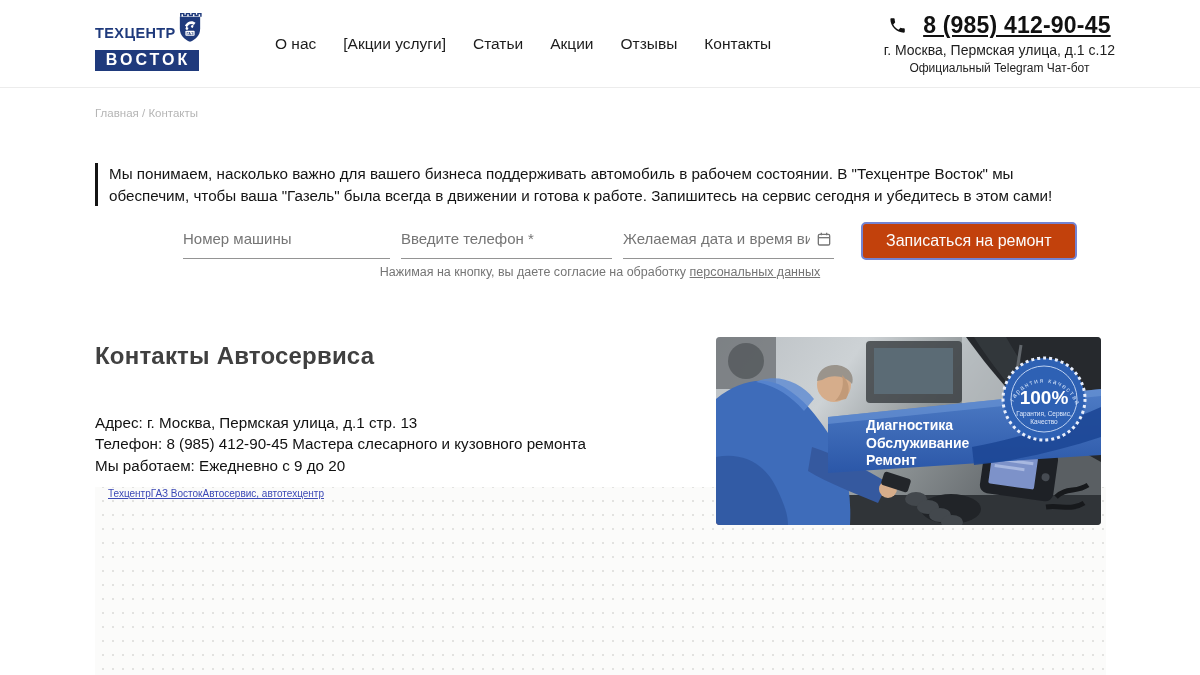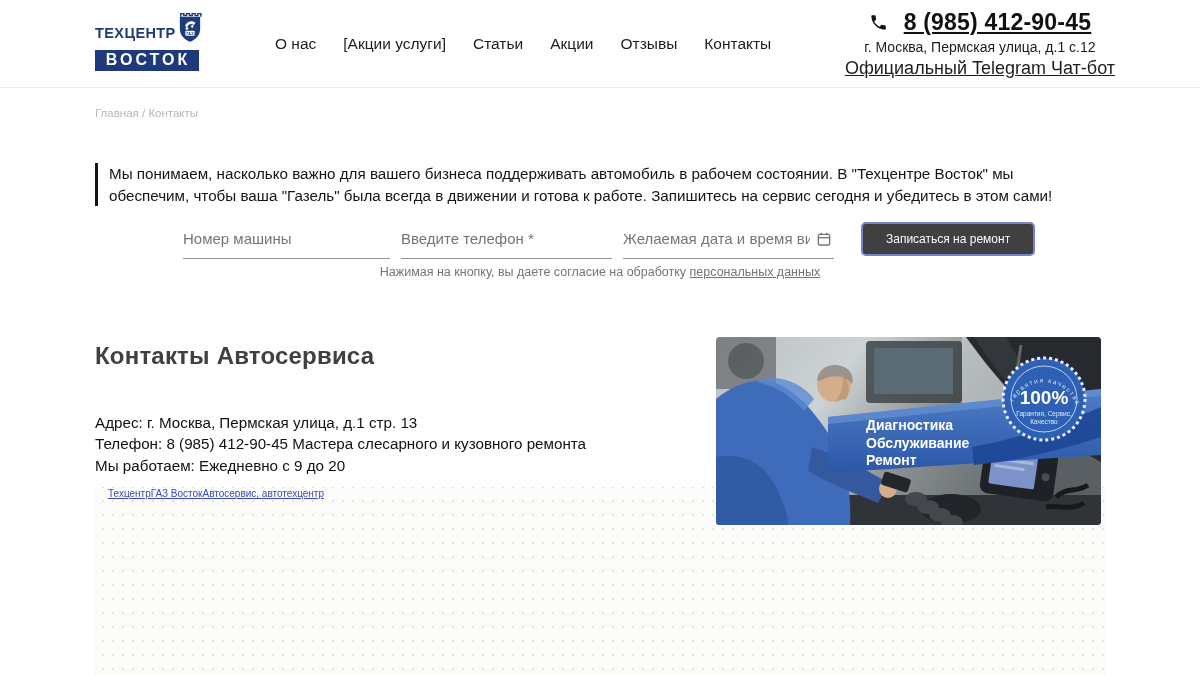--- a/index.html
+++ b/index.html
@@ -20,44 +20,44 @@
                 letter-spacing:3px; padding:1px 3px 2px 5px; margin-top:1px;
                 text-align:center; width:104px; }
   .nav { display:flex; gap:27px; margin-left:68px; font-size:15.5px; color:#1c1c1c; }
   .nav a { color:#1c1c1c; text-decoration:none; white-space:nowrap; }
   .header-right { margin-left:auto; display:flex; flex-direction:column;
                   align-items:center; gap:3px; }
   .phone-row { display:flex; align-items:center; gap:16px; }
   .phone-number { font-size:23px; font-weight:bold; color:#111;
                   text-decoration:underline; letter-spacing:.2px; }
   .header-address { font-size:14px; color:#1d1d1d; }
-  .telegram-link { font-size:18px; color:#1d1d1d; text-decoration:underline; }
+  .telegram-link { font-size:12px; color:#1d1d1d; }
 
   
   .breadcrumb { position:absolute; left:95px; top:107px; font-size:11.5px; color:#b5b5b5; }
   .breadcrumb a { color:#b5b5b5; text-decoration:none; }
 
   
   .intro { position:absolute; left:95px; top:163px; width:978px;
            border-left:3px solid #141414; padding-left:11px;
            font-size:15.2px; line-height:21.5px; color:#141414; }
 
   
   .form-row { position:absolute; left:183px; top:224px; display:flex; align-items:flex-start; }
   .field { margin-right:11px; position:relative; }
   .field input { width:100%; border:none; border-bottom:1px solid #949494;
                  padding:6px 0 11px; font-size:15px; color:#333;
                  background:transparent; outline:none; font-family:inherit; }
   .field input::placeholder { color:#757575; opacity:1; }
   .f1 { width:207px; } .f2 { width:211px; } .f3 { width:211px; }
   .f3 input { padding-right:24px; }
   .cal-icon { position:absolute; right:2px; top:7px; cursor:pointer; }
-  .submit-btn { margin-left:16px; margin-top:-2px; background:#404040;
+  .submit-btn { margin-left:16px; margin-top:-2px; background:#c2410c;
                 border:2px solid #7383d2; border-radius:5px; color:#fcfcfc;
-                font-size:12px; padding:8px 23px; font-family:inherit; cursor:pointer; }
+                font-size:16px; padding:8px 23px; font-family:inherit; cursor:pointer; }
   .disclaimer { position:absolute; left:0; top:265px; width:1200px;
                 text-align:center; font-size:12.5px; color:#757575; }
   .disclaimer .pd-link { text-decoration:underline; cursor:pointer; }
 
   
   .contacts-title { position:absolute; left:95px; top:342px; font-size:24px;
                     font-weight:bold; color:#404040; line-height:27px; letter-spacing:.2px; }
   .contact-lines { position:absolute; left:95px; top:412px; font-size:15.2px;
                    line-height:21.3px; color:#111; }
   .map-link { position:absolute; left:108px; top:488px; font-size:10px;

